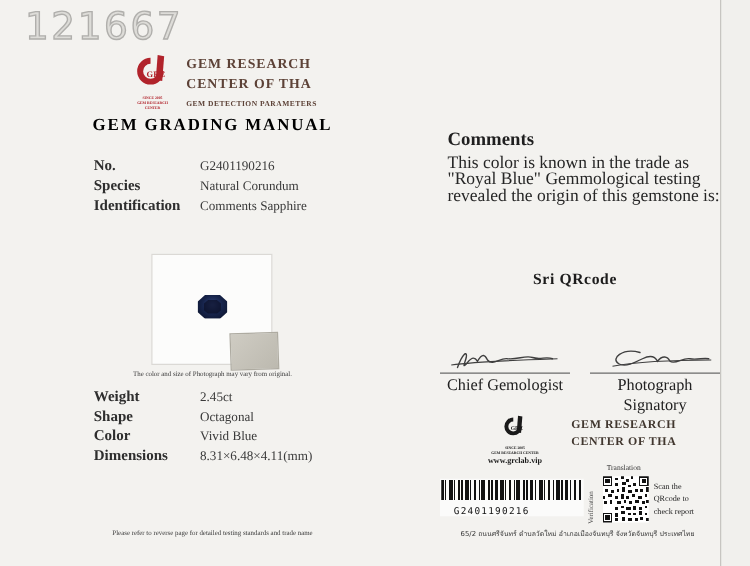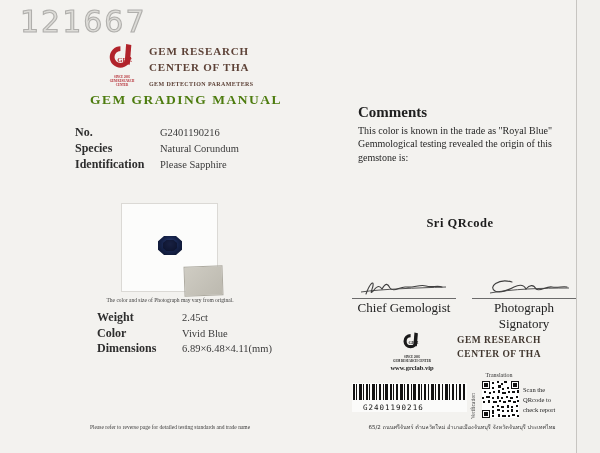--- a/index.html
+++ b/index.html
@@ -11,48 +11,48 @@
   .stamp{left:20px;top:4px;font-family:"DejaVu Sans",sans-serif;font-size:30px;
          letter-spacing:2px;color:#dddcd8;-webkit-text-stroke:1.1px #b0afac;font-weight:500;}
 
   
   .lp-header{left:104px;top:44px;display:flex;gap:9px;}
   .logo-block{width:36px;text-align:center;}
   .logo-tiny{font-size:3px;line-height:1.4;color:#b1232b;font-weight:bold;}
   .logo-tiny.black{color:#1a1a1a;}
   .org-line{font-weight:bold;font-size:11px;letter-spacing:0.8px;line-height:1.45;color:#5d4237;}
   .org-sub{font-weight:bold;font-size:6px;letter-spacing:0.4px;margin-top:5px;color:#5d4237;}
-  .doc-title{left:16px;top:92px;width:340px;text-align:center;font-weight:bold;
-             font-size:13.5px;letter-spacing:1.5px;color:#4d7c0f;}
+  .doc-title{left:0;top:92px;width:340px;text-align:center;font-weight:bold;
+             font-size:13.5px;letter-spacing:1.5px;color:#000000;}
 
   
   .fields{left:75px;display:block;}
   .frow{display:flex;height:16.2px;align-items:baseline;}
-  .fields-bottom .frow{height:15.5px;margin-left:22px;}
+  .fields-bottom .frow{height:15.5px;}
   .flabel{width:85px;font-weight:bold;font-size:12px;color:#2e2e2e;}
   .fvalue{font-size:10.5px;color:#3a3a3a;}
 
   
   .photo{left:121px;top:203px;width:95px;height:87px;background:#fcfcfb;
          border:1px solid #dbd9d5;}
   .gem{position:absolute;left:36px;top:32px;width:24px;height:19px;
        clip-path:polygon(25% 0,75% 0,100% 28%,100% 72%,75% 100%,25% 100%,0 72%,0 28%);
        background:radial-gradient(ellipse at 50% 42%,#31437a 0%,#16234a 48%,#0a1026 100%);}
   .gem::after{content:"";position:absolute;left:5px;top:4px;width:14px;height:11px;
        clip-path:polygon(25% 0,75% 0,100% 28%,100% 72%,75% 100%,25% 100%,0 72%,0 28%);
        background:rgba(10,14,35,.65);}
   .sticker{position:absolute;left:62px;top:62px;width:37px;height:28px;
        background:linear-gradient(135deg,#cfccc3,#bcb9af);border:1px solid #aeaba1;
        transform:rotate(-2deg);}
   .photo-caption{left:0;top:297px;width:340px;text-align:center;font-size:5.5px;color:#3c3c3c;}
   .footnote{left:0;top:424px;width:340px;text-align:center;font-size:5.5px;color:#3c3c3c;}
 
   
   .comments-title{left:358px;top:104px;font-weight:bold;font-size:15px;color:#1f1f1f;}
-  .comments-body{left:358px;top:124px;width:222px;font-size:10px;line-height:13.3px;color:#262626;}
+  .comments-body{left:358px;top:124px;width:222px;font-size:14px;line-height:13.3px;color:#262626;}
   .origin{left:340px;top:216px;width:240px;text-align:center;font-weight:bold;
           font-size:12.5px;letter-spacing:0.5px;color:#1c1c1c;}
 
   .sig-row{left:352px;top:276px;width:224px;display:flex;gap:16px;}
   .sig{flex:1;text-align:center;}
   .sig svg{display:block;margin:0 auto -2px auto;}
   .sig-line{border-top:1px solid #6b6b6b;margin-top:-4px;}
   .sig-label{font-size:13px;color:#222;padding-top:1px;}
 
   .footer-logo{left:390px;top:332px;width:44px;text-align:center;}
@@ -106,42 +106,46 @@
     <div class="frow">
       <span class="flabel">No.</span>
       <span class="fvalue">G2401190216</span>
     </div>
     <div class="frow">
       <span class="flabel">Species</span>
       <span class="fvalue">Natural Corundum</span>
     </div>
     <div class="frow">
       <span class="flabel">Identification</span>
-      <span class="fvalue">Please Sapphire</span>
+      <span class="fvalue">Comments Sapphire</span>
     </div>
   </div>
 
   <div class="abs photo">
     <div class="gem"></div>
     <div class="sticker"></div>
   </div>
   <div class="abs photo-caption">The color and size of Photograph may vary from original.</div>
 
   <div class="abs fields fields-bottom" style="top:310px;">
     <div class="frow">
       <span class="flabel">Weight</span>
       <span class="fvalue">2.45ct</span>
     </div>
     <div class="frow">
+      <span class="flabel">Shape</span>
+      <span class="fvalue">Octagonal</span>
+    </div>
+    <div class="frow">
       <span class="flabel">Color</span>
       <span class="fvalue">Vivid Blue</span>
     </div>
     <div class="frow">
       <span class="flabel">Dimensions</span>
-      <span class="fvalue">6.89×6.48×4.11(mm)</span>
+      <span class="fvalue">8.31×6.48×4.11(mm)</span>
     </div>
   </div>
 
   <div class="abs footnote">Please refer to reverse page for detailed testing standards and trade name</div>
 
   <div class="abs comments-title">Comments</div>
   <div class="abs comments-body">This color is known in the trade as "Royal Blue" Gemmological testing revealed the origin of this gemstone is:</div>
   <div class="abs origin">Sri QRcode</div>
 
   <div class="abs sig-row">

